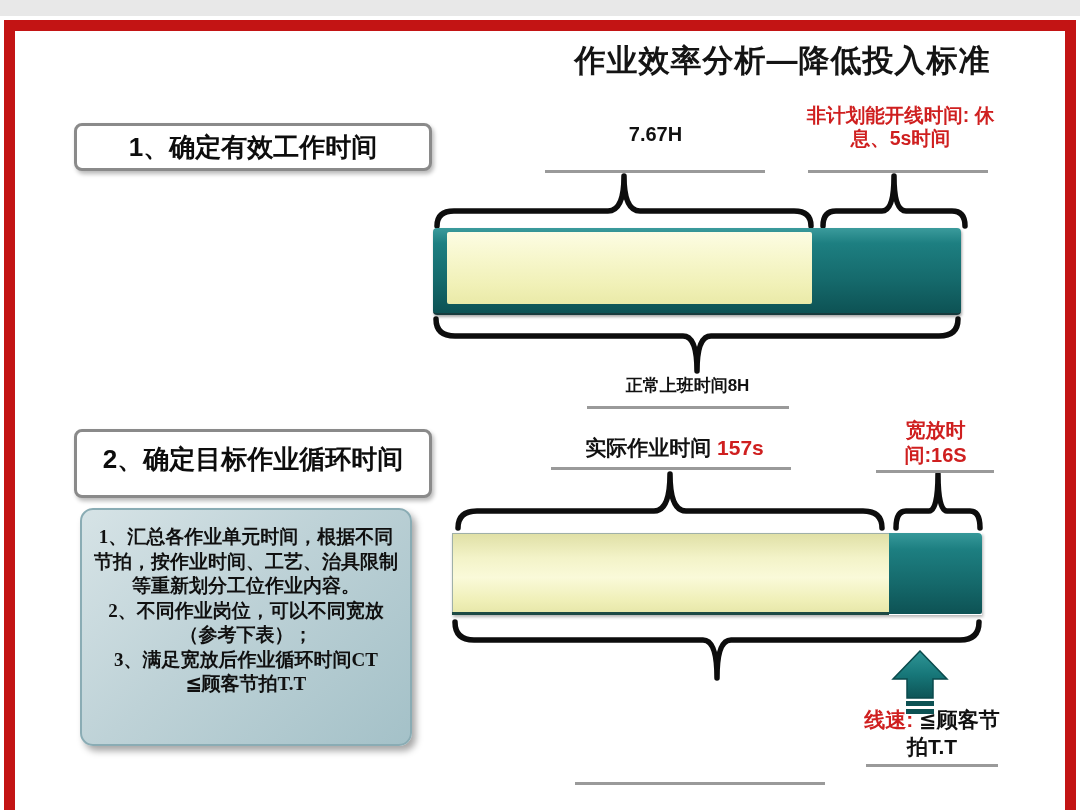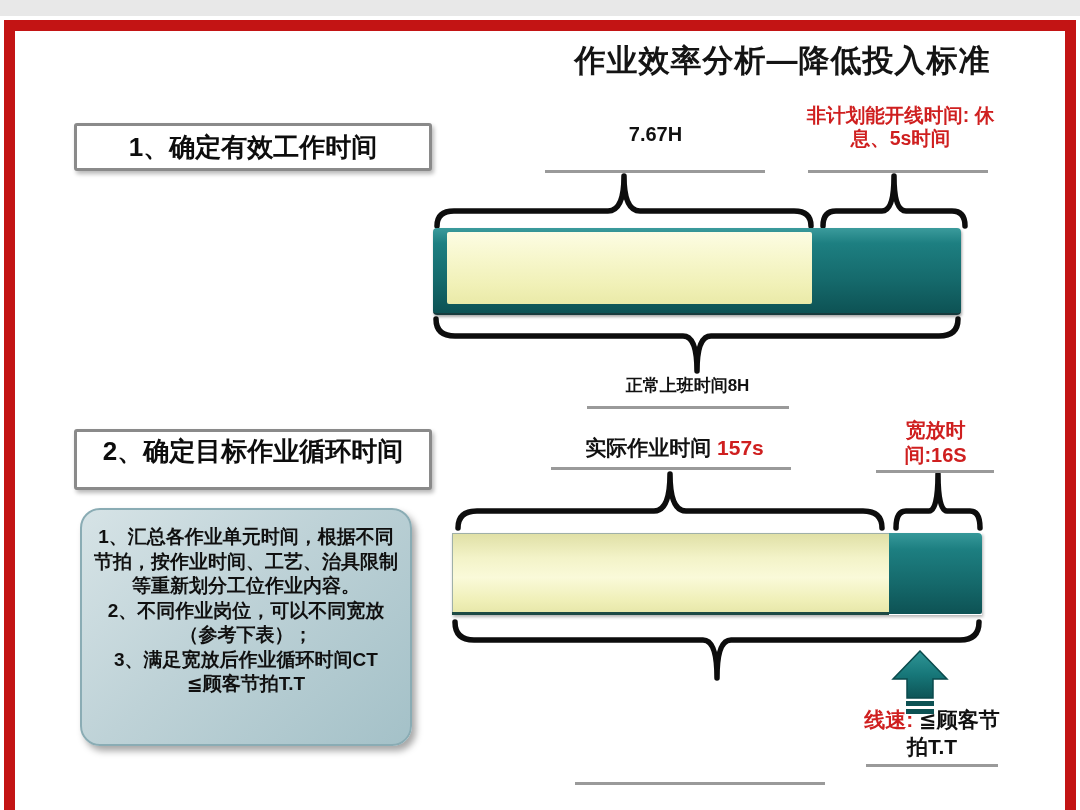--- a/index.html
+++ b/index.html
@@ -9,26 +9,26 @@
     overflow:hidden;margin:16px auto;
   }
   .frame{position:absolute;left:4px;top:4px;right:4px;bottom:4px;
     border:11px solid #c31414;pointer-events:none;z-index:50;}
   .abs{position:absolute;}
   .title{
     left:520px;top:24px;width:525px;text-align:center;
     font-size:31px;font-weight:600;letter-spacing:1px;color:#141414;
   }
   .section-box{
-    background:#fff;border:3px solid #8a8a8a;border-radius:3px;
+    background:#fff;border:3px solid #8a8a8a;border-radius:8px;
     box-shadow:2px 3px 4px rgba(0,0,0,.28);
     text-align:center;font-weight:bold;color:#0d0d0d;
   }
   .s1-box{left:74px;top:107px;width:352px;height:42px;font-size:26px;line-height:42px;}
-  .s2-box{left:74px;top:413px;width:352px;height:50px;font-size:26px;line-height:29px;overflow:visible;padding-top:5px;}
+  .s2-box{left:74px;top:413px;width:352px;height:50px;font-size:26px;line-height:29px;overflow:visible;padding-top:13px;}
   .lbl{font-weight:bold;text-align:center;}
   .red{color:#cf1f1f;}
   .underline{height:3px;background:#9a9a9a;z-index:1;}
   .ztext{z-index:2;}
   
   .bar1{
     left:433px;top:212px;width:528px;height:85px;border-radius:4px;
     background:linear-gradient(180deg,#3b9b9c 0%,#1d7f81 18%,#15696b 62%,#0d5254 100%);
     border-bottom:2px solid #173a3c;box-shadow:1px 2px 3px rgba(0,0,0,.35);
   }
@@ -45,25 +45,25 @@
     border:1px solid #9fb0a8;border-right:none;
     background:linear-gradient(180deg,#e0e0a6 0%,#f3f3c8 30%,#fafad9 55%,#efefb7 85%,#e7e7a9 100%);
   }
   .bar2-teal{
     position:absolute;left:437px;top:0;width:93px;height:81px;border-radius:0 4px 2px 0;
     background:linear-gradient(180deg,#37999a 0%,#1d7f81 20%,#15696b 62%,#0d5254 100%);
   }
   .bar2-base{position:absolute;left:0;bottom:0;width:437px;height:3px;background:#1d4a44;}
   
   .note-box{
-    left:80px;top:492px;width:332px;height:238px;border-radius:20px;
+    left:80px;top:492px;width:332px;height:238px;border-radius:13px;
     background:linear-gradient(135deg,#d6e3e6 0%,#bed2d7 45%,#a4c1c8 100%);
     border:2px solid #8aacb4;box-shadow:4px 5px 7px rgba(0,0,0,.35);
     box-sizing:border-box;padding:15px 8px 0 8px;
-    font-size:19px;font-weight:600;line-height:24.5px;text-align:center;color:#101010;
+    font-size:19px;font-weight:600;line-height:24.5px;text-align:center;color:#101010;font-family:Liberation Serif, serif;
   }
   .note-box .em{font-weight:800;}
   svg.brace{position:absolute;overflow:visible;}
   .brace path{fill:none;stroke:#0d0d0d;stroke-width:5.5;stroke-linecap:round;stroke-linejoin:round;}
   .small-note{font-size:20px;}
 </style>
 </head>
 <body>
 
 <div class="slide">

